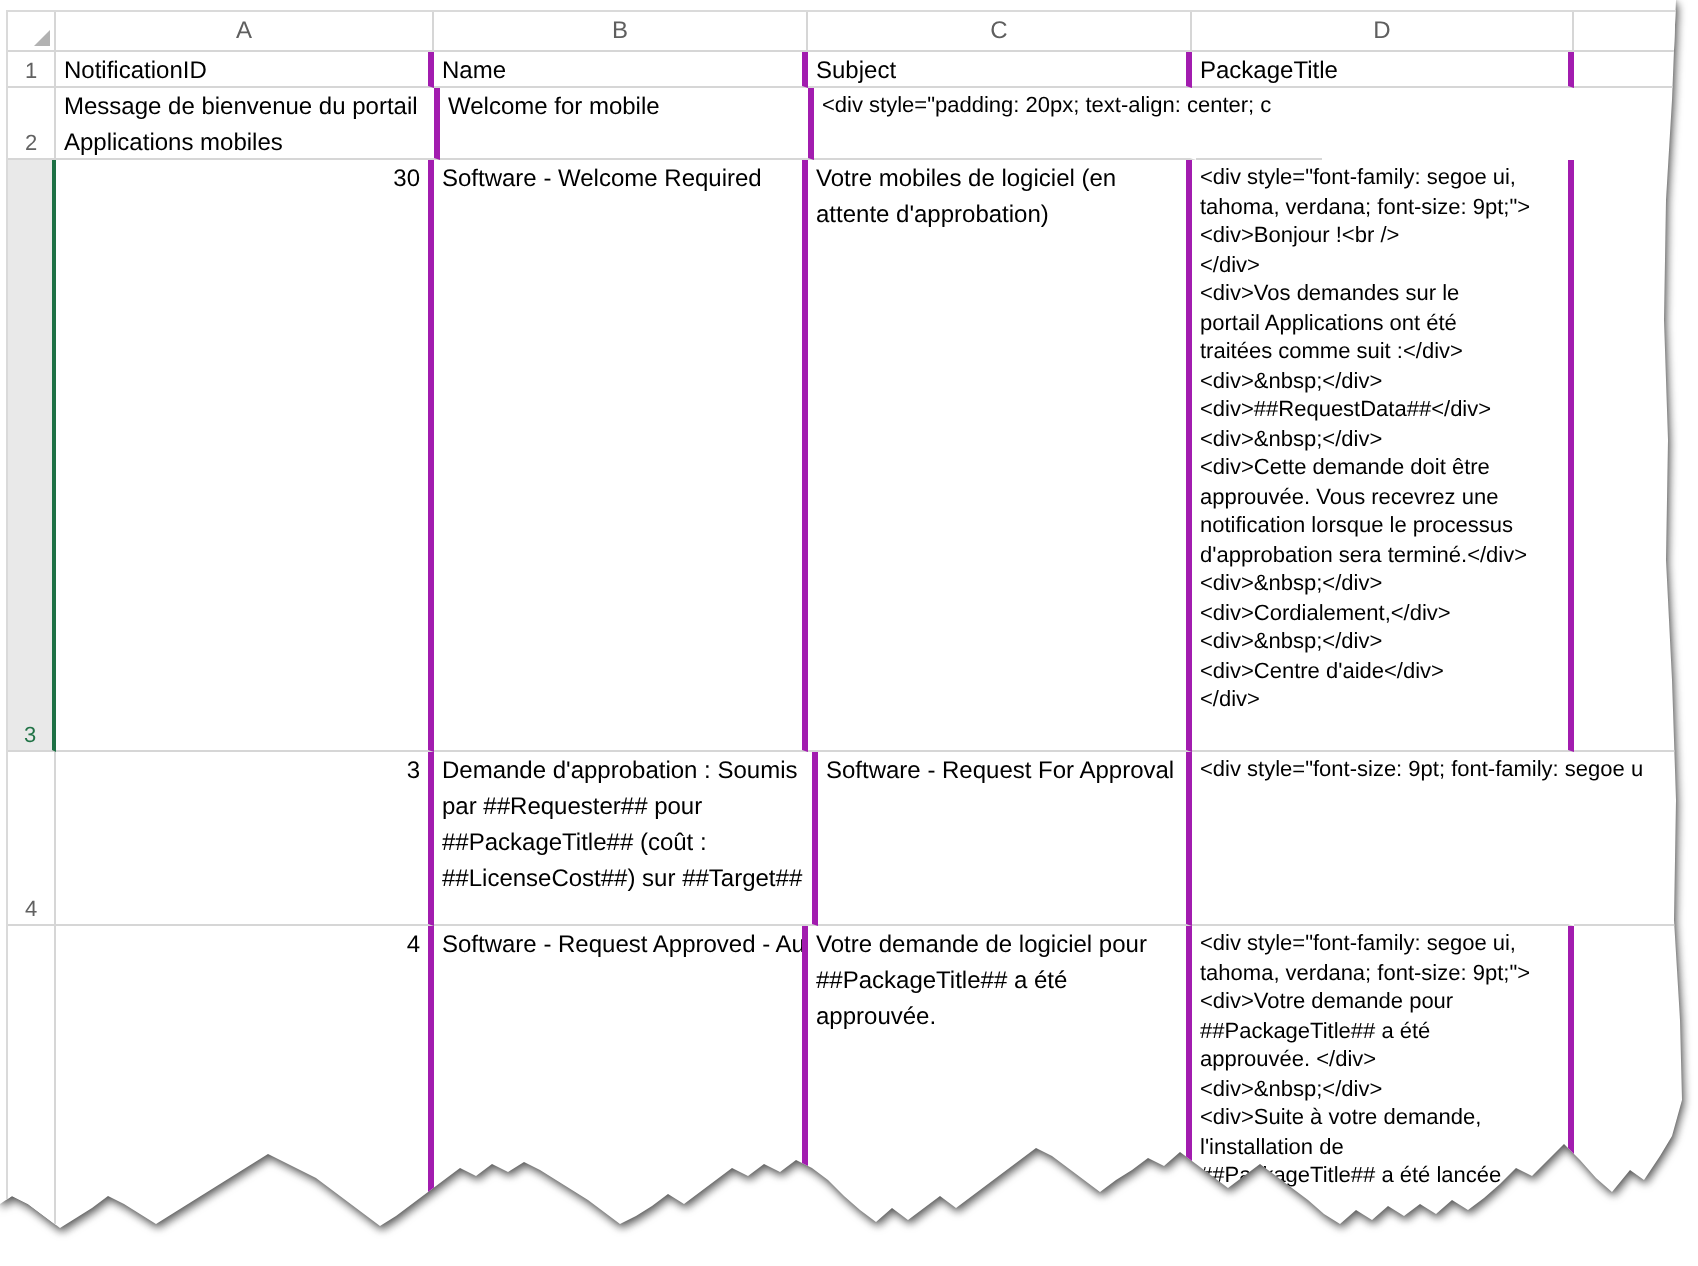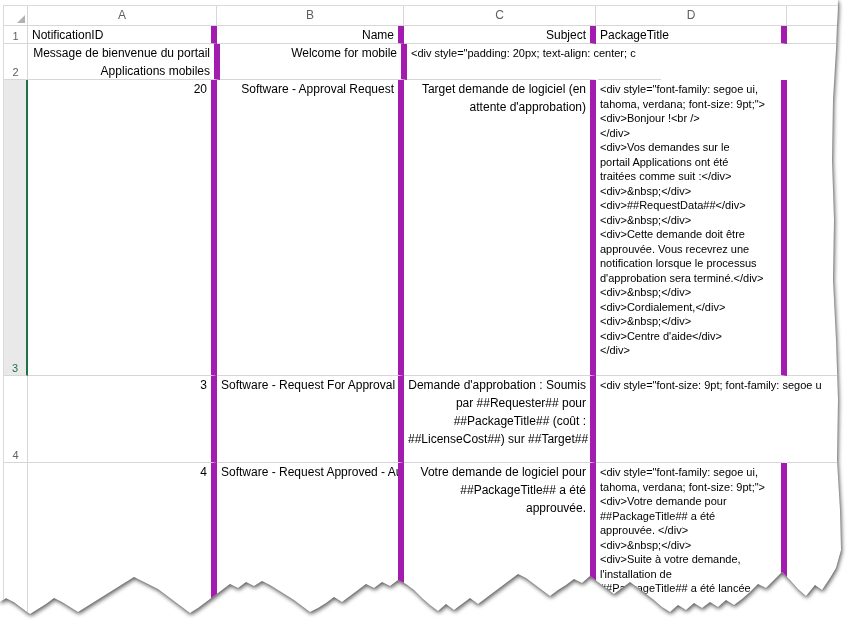--- a/index.html
+++ b/index.html
@@ -24,26 +24,26 @@
       214px 596px,206px 602px,198px 608px,190px 613px,182px 607px,174px 601px,166px 595px,
       158px 589px,150px 585px,142px 581px,134px 577px,126px 582px,118px 587px,110px 592px,
       102px 597px,94px 602px,86px 607px,78px 612px,70px 607px,62px 602px,54px 598px,
       46px 604px,38px 609px,30px 614px,22px 608px,14px 602px,6px 598px,0px 602px); }
   .sheet { position:absolute; top:5px; left:3px; display:flex; flex-direction:column;
     border-top:1px solid #dadada; border-left:1px solid #dadada; width:846px; }
   .row { display:flex; flex:none; }
   
   .col-rh { width:24px; flex:none; }
   .col-a { width:189px; flex:none; }
-  .col-b { width:187px; flex:none;text-align:right; }
-  .col-c { width:192px; flex:none;text-align:right; }
+  .col-b { width:187px; flex:none; }
+  .col-c { width:192px; flex:none; }
   .col-d { width:191px; flex:none; }
   .col-e { width:63px; flex:none; border-right:none !important; }
   
-  .c { border-right:6px solid #a21caf; border-bottom:1px solid #d6d6d6;
+  .c { border-right:3px solid #a21caf; border-bottom:1px solid #d6d6d6;
     font-size:12px; line-height:18px; color:#000; padding:0 4px;
     white-space:pre; overflow:hidden; }
   .num { text-align:right; }
   
   .df { font-size:11px; line-height:14.5px; padding:2px 4px 1px 4px; }
   
   .ovf { overflow:visible; border-right-color:transparent; position:relative; z-index:2; }
   
   .ch { height:20px; line-height:19px; text-align:center; color:#5f5f5f; font-size:12px;
     border-right:1px solid #d6d6d6; border-bottom:1px solid #d6d6d6; background:#fff; }
@@ -94,23 +94,23 @@
         <div class="rh col-rh">2</div>
         <div class="c col-c">Message de bienvenue du portail
 Applications mobiles</div>
         <div class="c col-b">Welcome for mobile</div>
         <div class="c col-d df ovf">&lt;div style="padding: 20px; text-align: center; c</div>
         <div class="c col-e" style="border-left:none;"></div>
       </div>
 
       <div class="row r3">
         <div class="rh sel col-rh">3</div>
-        <div class="c col-a num">20</div>
-        <div class="c col-b">Software - Approval Request</div>
-        <div class="c col-c">Target demande de logiciel (en
+        <div class="c col-a num">30</div>
+        <div class="c col-b">Software - Welcome Required</div>
+        <div class="c col-c">Votre mobiles de logiciel (en
 attente d'approbation)</div>
         <div class="c col-d df">&lt;div style="font-family: segoe ui,
 tahoma, verdana; font-size: 9pt;"&gt;
 &lt;div&gt;Bonjour !&lt;br /&gt;
 &lt;/div&gt;
 &lt;div&gt;Vos demandes sur le
 portail Applications ont été
 traitées comme suit :&lt;/div&gt;
 &lt;div&gt;&amp;nbsp;&lt;/div&gt;
 &lt;div&gt;##RequestData##&lt;/div&gt;
@@ -123,25 +123,25 @@
 &lt;div&gt;Cordialement,&lt;/div&gt;
 &lt;div&gt;&amp;nbsp;&lt;/div&gt;
 &lt;div&gt;Centre d'aide&lt;/div&gt;
 &lt;/div&gt;</div>
         <div class="c col-e"></div>
       </div>
 
       <div class="row r4">
         <div class="rh col-rh">4</div>
         <div class="c col-a num">3</div>
-        <div class="c col-b">Software - Request For Approval</div>
         <div class="c col-c">Demande d'approbation : Soumis
 par ##Requester## pour
 ##PackageTitle## (coût :
 ##LicenseCost##) sur ##Target##</div>
+        <div class="c col-b">Software - Request For Approval</div>
         <div class="c col-d df ovf">&lt;div style="font-size: 9pt; font-family: segoe u</div>
         <div class="c col-e"></div>
       </div>
 
       <div class="row r5">
         <div class="rh col-rh">5</div>
         <div class="c col-a num">4</div>
         <div class="c col-b">Software - Request Approved - Automatic</div>
         <div class="c col-c">Votre demande de logiciel pour
 ##PackageTitle## a été

